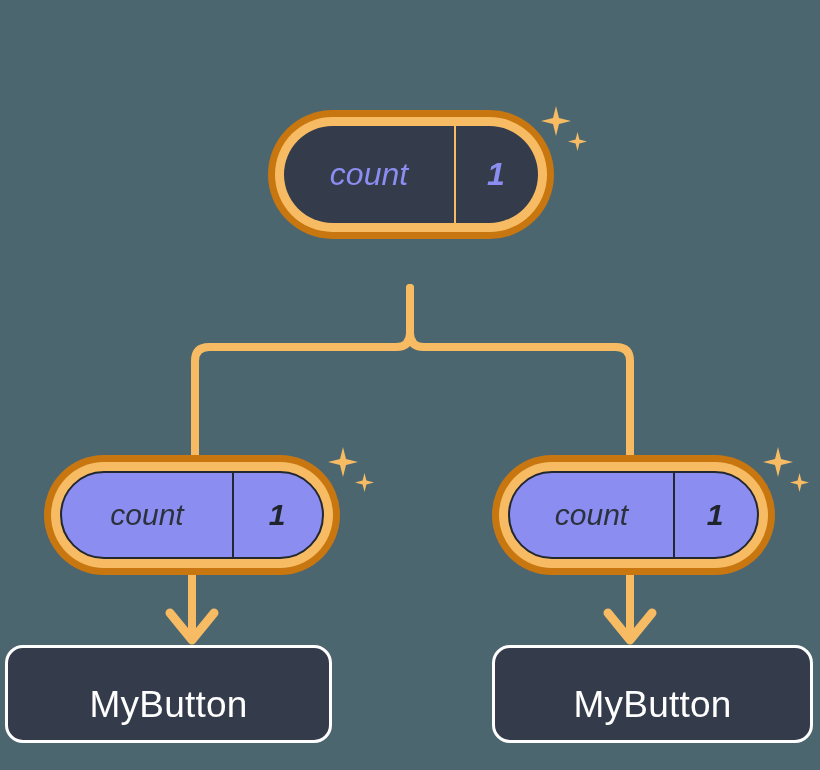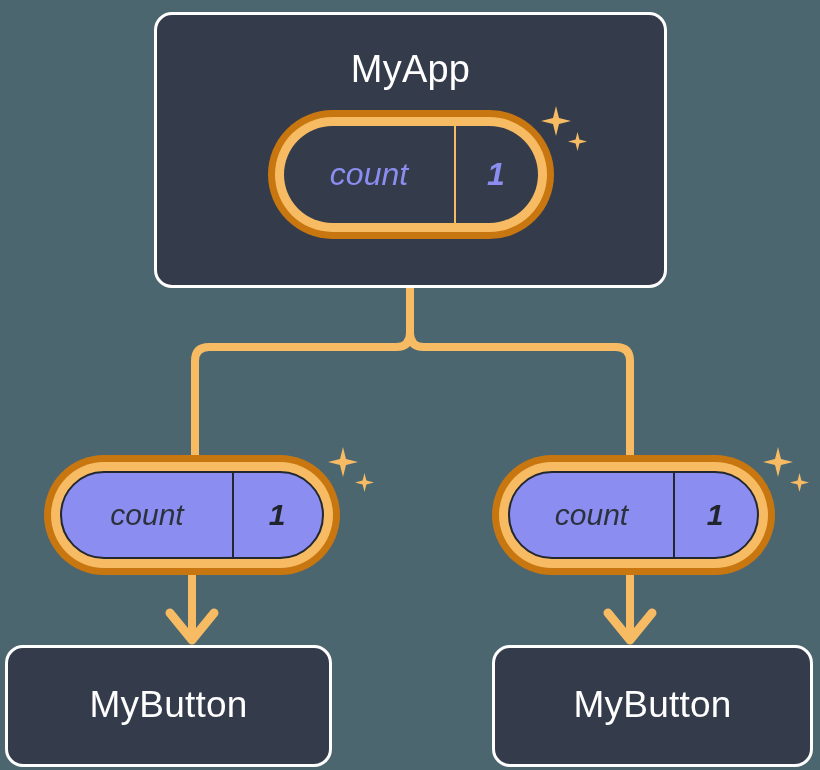--- a/index.html
+++ b/index.html
@@ -50,21 +50,21 @@
   #app-card {
     left: 154px; top: 12px;
     width: 513px; height: 276px;
   }
   #app-card .node-title {
     top: 33px;
     font-size: 38px;
   }
 
   .button-card {
-    height: 122px;
+    height: 98px;
     padding-left: 24px;
   }
   #button-card-left {
     left: 5px; top: 645px; width: 327px;
   }
   #button-card-right {
     left: 492px; top: 645px; width: 321px;
   }
   .button-card .node-title {
     top: 36px;
@@ -210,23 +210,20 @@
     <path d="M 410 288 L 410 333 Q 410 347 424 347 L 616 347 Q 630 347 630 361 L 630 455" fill="none" stroke="#f7bc63" stroke-width="8" stroke-linecap="round" stroke-linejoin="round"></path>
     <path d="M 410 288 L 410 333 Q 410 347 396 347 L 209 347 Q 195 347 195 361 L 195 455" fill="none" stroke="#f7bc63" stroke-width="8" stroke-linecap="round" stroke-linejoin="round"></path>
 
     <path d="M 192 575 L 192 642" fill="none" stroke="#f7bc63" stroke-width="8" stroke-linecap="butt"></path>
     <path d="M 170 613 L 192 640 L 214 613" fill="none" stroke="#f7bc63" stroke-width="9" stroke-linecap="round" stroke-linejoin="round"></path>
 
     <path d="M 630 575 L 630 642" fill="none" stroke="#f7bc63" stroke-width="8" stroke-linecap="butt"></path>
     <path d="M 608 613 L 630 640 L 652 613" fill="none" stroke="#f7bc63" stroke-width="9" stroke-linecap="round" stroke-linejoin="round"></path>
   </svg>
 
-  <div class="node-box" id="app-card">
-    <div class="node-title">MyApp</div>
-  </div>
 
   <div class="pill hollow" id="pill-app">
     <div class="pill-ring">
       <div class="pill-inner">
         <div class="pill-key">count</div>
         <div class="pill-divider"></div>
         <div class="pill-val">1</div>
       </div>
     </div>
   </div>

